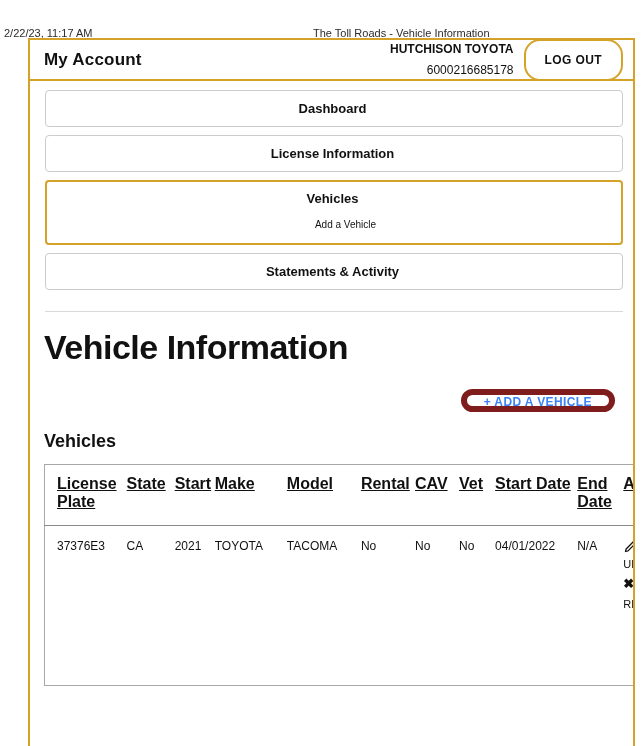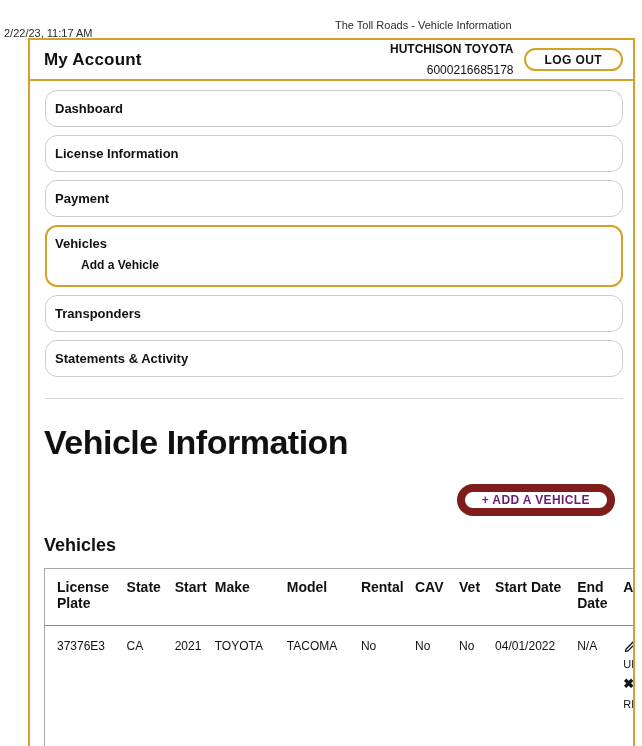--- a/index.html
+++ b/index.html
@@ -9,21 +9,21 @@
     background: #ffffff;
     font-family: "Liberation Sans", sans-serif;
     color: #111;
   }
   
   .print-header {
     position: absolute; top: 11px; left: 0; right: 0;
     font-size: 11px; color: #2b2b2b;
   }
   .print-date { position: absolute; left: 4px; top: 16px; }
-  .print-title { position: absolute; left: 313px; top: 8px; margin-left: 22px; }
+  .print-title { position: absolute; left: 313px; top: 16px; }
 
   
   .page {
     position: absolute; left: 28px; top: 38px;
     width: 607px; height: 760px;
     border: 2px solid #D5A229;
     border-bottom: none;
     background: #fff;
     overflow: hidden;
   }
@@ -34,80 +34,81 @@
     border-bottom: 2px solid #D5A229;
     display: flex; align-items: center;
     padding: 0 10px 0 14px;
   }
   .account-title { font-size: 17px; font-weight: bold; letter-spacing: 0.2px; }
   .account-right { margin-left: auto; display: flex; align-items: center; }
   .account-meta { text-align: right; margin-right: 10px; line-height: 11px; }
   .account-name { font-size: 12px; font-weight: bold; display: block; }
   .account-number { font-size: 12px; display: block; margin-top: 10px; }
   .logout-btn {
-    height: 23px; padding: 0 19px;
+    height: 42px; padding: 0 19px;
     border: 2px solid #D5A229; border-radius: 16px;
     background: #fff; font-family: inherit;
     font-size: 12px; font-weight: bold; letter-spacing: 0.4px;
     color: #111; cursor: pointer;
   }
 
   
   .nav { padding: 9px 10px 0 15px; }
   .nav-item {
-    border: 1px solid #cccccc; border-radius: 12px;
+    border: 1px solid #cccccc; border-radius: 4px;
     padding: 10px 12px 10px 9px;
     font-size: 13px; font-weight: bold;
     margin-bottom: 8px;
-    background: #fff; cursor: pointer;
+    background: #fff; cursor: pointer; text-align: center;
   }
   .nav-item.active {
     border: 2px solid #D5A229;
     padding: 9px 11px 13px 8px;
   }
   .nav-sub {
-    margin-top: 7px; padding-left: 26px;
-    font-size: 12px; font-weight: bold; cursor: pointer;
+    margin-top: 13px; padding-left: 26px;
+    font-size: 10px; font-weight: normal; cursor: pointer;
   }
 
   .divider {
     border: none; border-top: 1px solid #d9d9d9;
     margin: 21px 10px 0 15px;
   }
 
   
   .page-title {
-    margin: 23px 0 0 14px;
+    margin: 15px 0 0 14px;
     font-size: 34px; font-weight: bold; letter-spacing: -0.5px;
     line-height: 40px;
   }
   .add-row {
     display: flex; justify-content: flex-end;
     margin-top: 22px; padding-right: 18px;
   }
   .add-btn {
-    height: 32px; padding: 0 17px;
-    border: 8px solid #7f1d1d; border-radius: 16px;
+    height: 23px; padding: 0 17px;
+    border: 6px solid #7f1d1d; border-radius: 16px;
     background: #fff; font-family: inherit;
     font-size: 12px; font-weight: bold; letter-spacing: 0.4px;
-    color: #701a75; cursor: pointer;
+    color: #3b82f6; cursor: pointer;
   }
   .section-title { margin: 19px 0 0 14px; font-size: 18px; font-weight: bold; }
 
   
   .table-wrap { margin: 12px 0 0 14px; }
   table {
     width: 680px; table-layout: fixed;
     border-collapse: collapse;
     border: 1px solid #a8a8a8;
   }
   th {
     text-align: left; vertical-align: top;
-    font-size: 14px; font-weight: bold;
+    font-size: 16px; font-weight: bold;
     padding: 10px 4px 14px 0;
+    text-decoration: underline;
   }
   td {
     vertical-align: top;
     font-size: 12px;
     padding: 13px 4px 0 0;
     height: 160px;
     border-top: 1px solid #8a8a8a;
   }
   th:first-child, td:first-child { padding-left: 12px; }
   .actions-cell { line-height: 21px; }
@@ -137,29 +138,23 @@
     </div>
   </div>
 
   <div class="nav">
     <div class="nav-item">
       <span>Dashboard</span>
     </div>
     <div class="nav-item">
       <span>License Information</span>
     </div>
-    <div class="nav-item">
-      <span>Payment</span>
-    </div>
     <div class="nav-item active">
       <span>Vehicles</span>
       <div class="nav-sub">Add a Vehicle</div>
-    </div>
-    <div class="nav-item">
-      <span>Transponders</span>
     </div>
     <div class="nav-item">
       <span>Statements &amp; Activity</span>
     </div>
   </div>
 
   <hr class="divider">
 
   <h1 class="page-title">Vehicle Information</h1>
 

